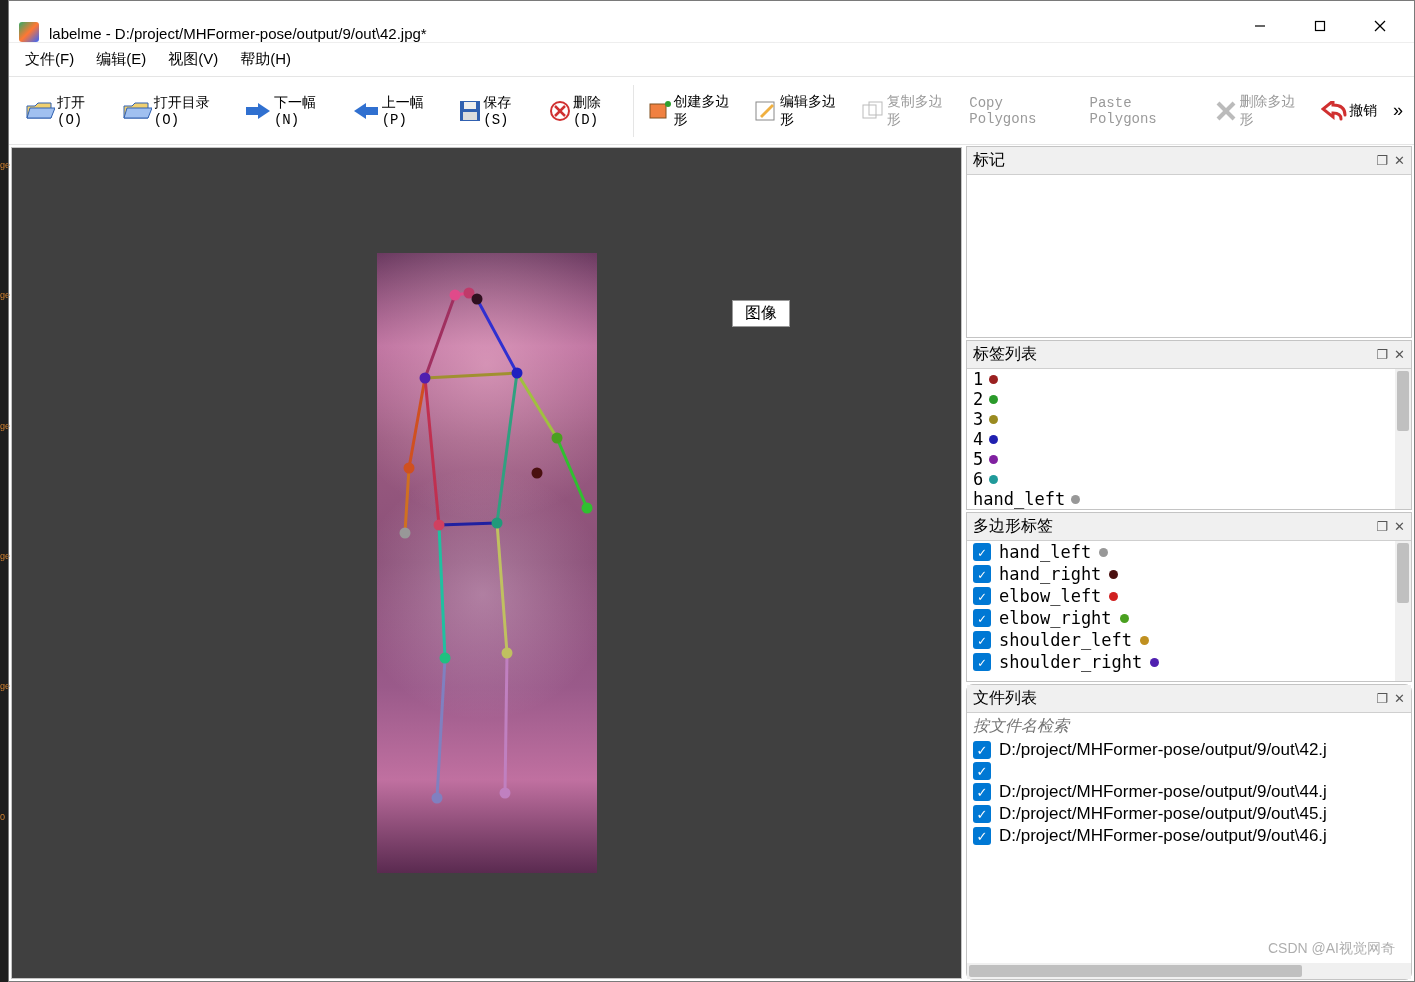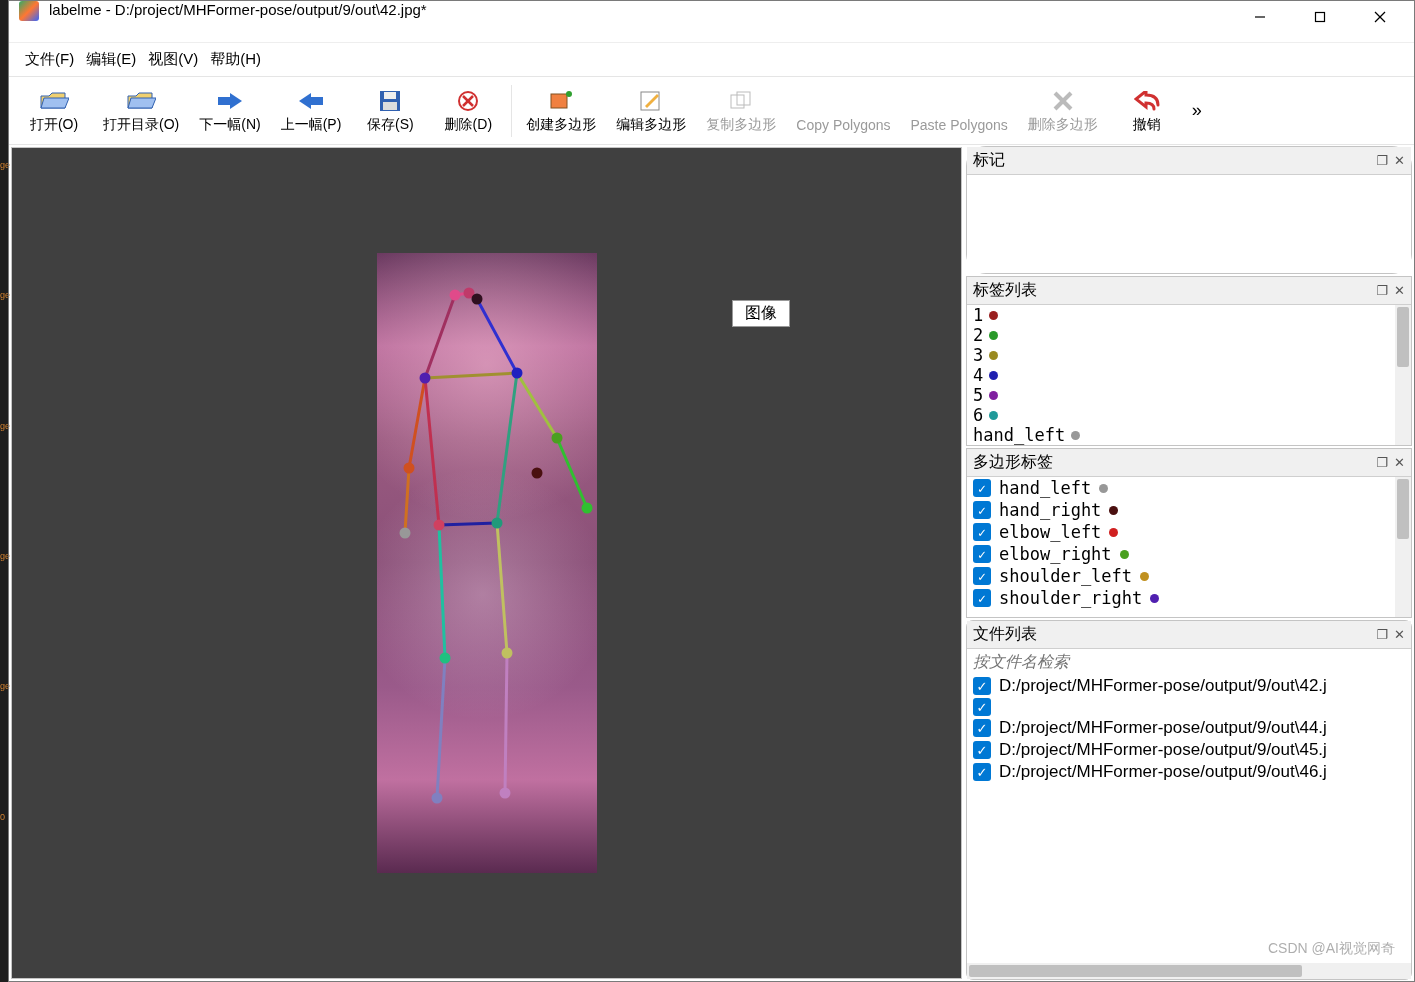--- a/index.html
+++ b/index.html
@@ -1,47 +1,47 @@
 <!DOCTYPE html>
 <html><head>
 <meta charset="utf-8">
 <style>
 * { box-sizing: border-box; margin: 0; padding: 0; }
 body { font-family: "Microsoft YaHei", "Segoe UI", sans-serif; font-size: 13px; background: #fff; overflow: hidden; }
 .window { display: flex; flex-direction: column; width: 1415px; height: 982px; border: 1px solid #7a7a7a; }
 .peek { width: 8px; background: #1e1e1e; display: flex; flex-direction: column; justify-content: space-around; padding: 100px 0; }
 .peek span { color: #d08030; font-size: 9px; }
 .outer { display: flex; height: 100%; }
-.titlebar { display: flex; align-items: flex-start; height: 42px; padding: 0 4px; background: #fff; border-bottom: 1px solid #eee; }
+.titlebar { display: flex; align-items: flex-end; height: 42px; padding: 0 4px; background: #fff; border-bottom: 1px solid #eee; }
 .titlebar .appicon { width: 20px; height: 20px; margin: 0 10px 0 6px; background: linear-gradient(135deg,#3a6,#f73,#36f); border-radius: 3px; }
 .titlebar .title { flex: 1; font-size: 15px; color: #000; }
 .winbtns { display: flex; }
 .winbtn { width: 60px; height: 32px; display: flex; align-items: center; justify-content: center; font-size: 14px; cursor: default; }
 .winbtn svg { stroke: #000; stroke-width: 1.2; fill: none; }
-.menubar { display: flex; align-items: center; height: 34px; padding: 4px 10px; border-bottom: 1px solid #e5e5e5; }
+.menubar { display: flex; align-items: center; height: 34px; padding: 4px 10px; gap: 10px; border-bottom: 1px solid #e5e5e5; }
 .menuitem { font-size: 15px; padding: 2px 6px; }
 .toolbar { display: flex; align-items: center; height: 68px; border-bottom: 1px solid #e5e5e5; padding: 0 6px; }
-.tbtn { display: flex; flex-direction: column; align-items: center; justify-content: center; min-width: 78px; padding: 4px 10px; font-size: 14px; color: #000; gap: 2px; }
+.tbtn { display: flex; flex-direction: row; align-items: center; justify-content: center; min-width: 78px; padding: 4px 10px; font-size: 14px; color: #000; gap: 2px; font-family: Liberation Mono, monospace; }
 .tbtn.disabled { color: #9a9a9a; }
 .tsep { width: 1px; height: 52px; background: #e5e5e5; margin: 0 4px; }
 .ticon { height: 26px; display: flex; align-items: center; justify-content: center; }
 .overflow { width: 22px; text-align: center; font-size: 18px; }
 .content { flex: 1; display: flex; min-height: 0; }
 .canvas-area { flex: 1; background: #404040; position: relative; display: flex; align-items: center; justify-content: center; border: 1px solid #c4c4c4; margin: 2px; }
 .tooltip { position: absolute; top: 152px; left: 720px; background: #fff; border: 1px solid #999; padding: 2px 12px; font-size: 16px; }
 .image-rect { width: 220px; height: 620px; position: relative; background: linear-gradient(180deg,#6a3a60 0%, #b86a9a 15%, #9a5a80 30%, #8a5078 50%, #9a5a8a 70%, #c070a0 85%, #5a2a50 100%); }
 .image-rect::before { content:""; position:absolute; inset:0; background: radial-gradient(circle at 50% 18%, rgba(255,200,220,.45) 0%, transparent 30%), radial-gradient(circle at 48% 55%, rgba(240,210,230,.35) 0%, transparent 35%); }
 .edge { stroke-width: 3; fill: none; stroke-linecap: round; }
 .panels { width: 450px; display: flex; flex-direction: column; background: #fff; }
 .panel { display: flex; flex-direction: column; border: 1px solid #c4c4c4; margin: 1px 2px; }
 .panel-head { display: flex; align-items: center; background: #f0f0f0; border-bottom: 1px solid #cfcfcf; padding: 3px 6px; font-size: 16px; }
 .panel-head .ptitle { flex: 1; }
 .panel-head .pbtn { margin-left: 6px; font-size: 13px; color: #555; cursor: default; }
 .panel-body { background: #fff; overflow-y: auto; flex: 1; position: relative; }
-.panel-markers { height: 128px; border-radius: 20px; }
+.panel-markers { height: 192px; }
 .panel-labels { height: 170px; }
 .panel-polys { height: 170px; }
 .panel-files { flex: 1; border-radius: 7px; }
 .label-row { display: flex; align-items: center; gap: 6px; padding: 0 6px; font-size: 17px; font-family: monospace; }
 .dot { width: 9px; height: 9px; border-radius: 50%; }
 .poly-row { display: flex; align-items: center; gap: 8px; padding: 1px 6px; font-size: 17px; font-family: monospace; }
 .chk { width: 18px; height: 18px; background: #0078d4; border-radius: 3px; display: flex; align-items: center; justify-content: center; color: #fff; font-size: 13px; }
 .file-row { display: flex; align-items: center; gap: 8px; padding: 1px 6px; font-size: 17px; }
 .search { width: 100%; border: none; padding: 4px 6px; font-size: 16px; color: #1d4ed8; font-style: italic; outline: none; }
 .scrollbar { position: absolute; right: 0; top: 0; bottom: 0; width: 16px; background: #f0f0f0; }

